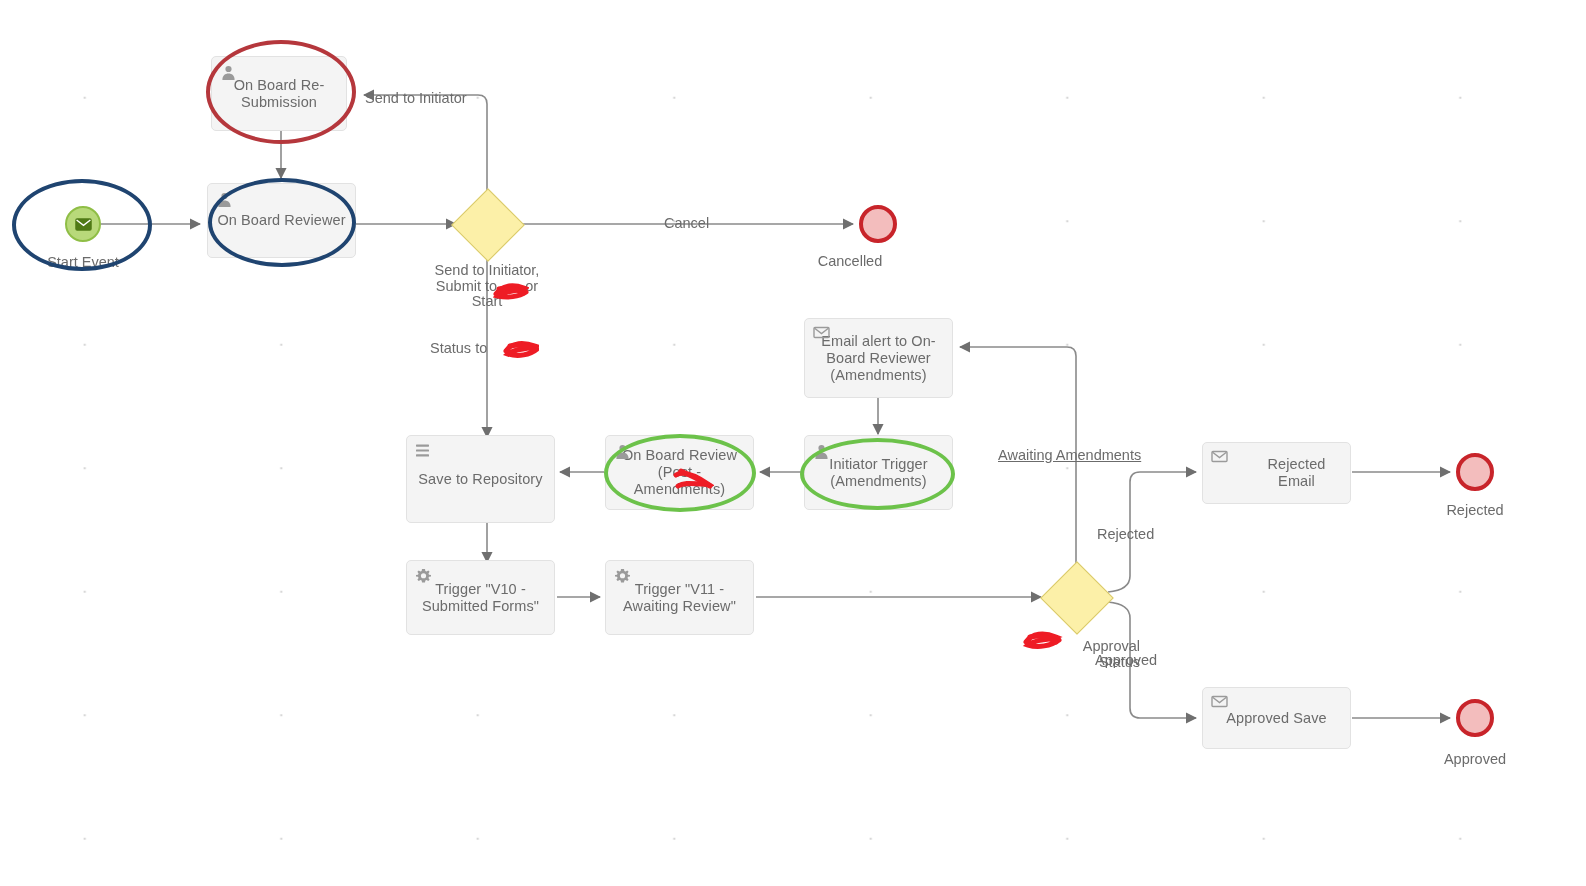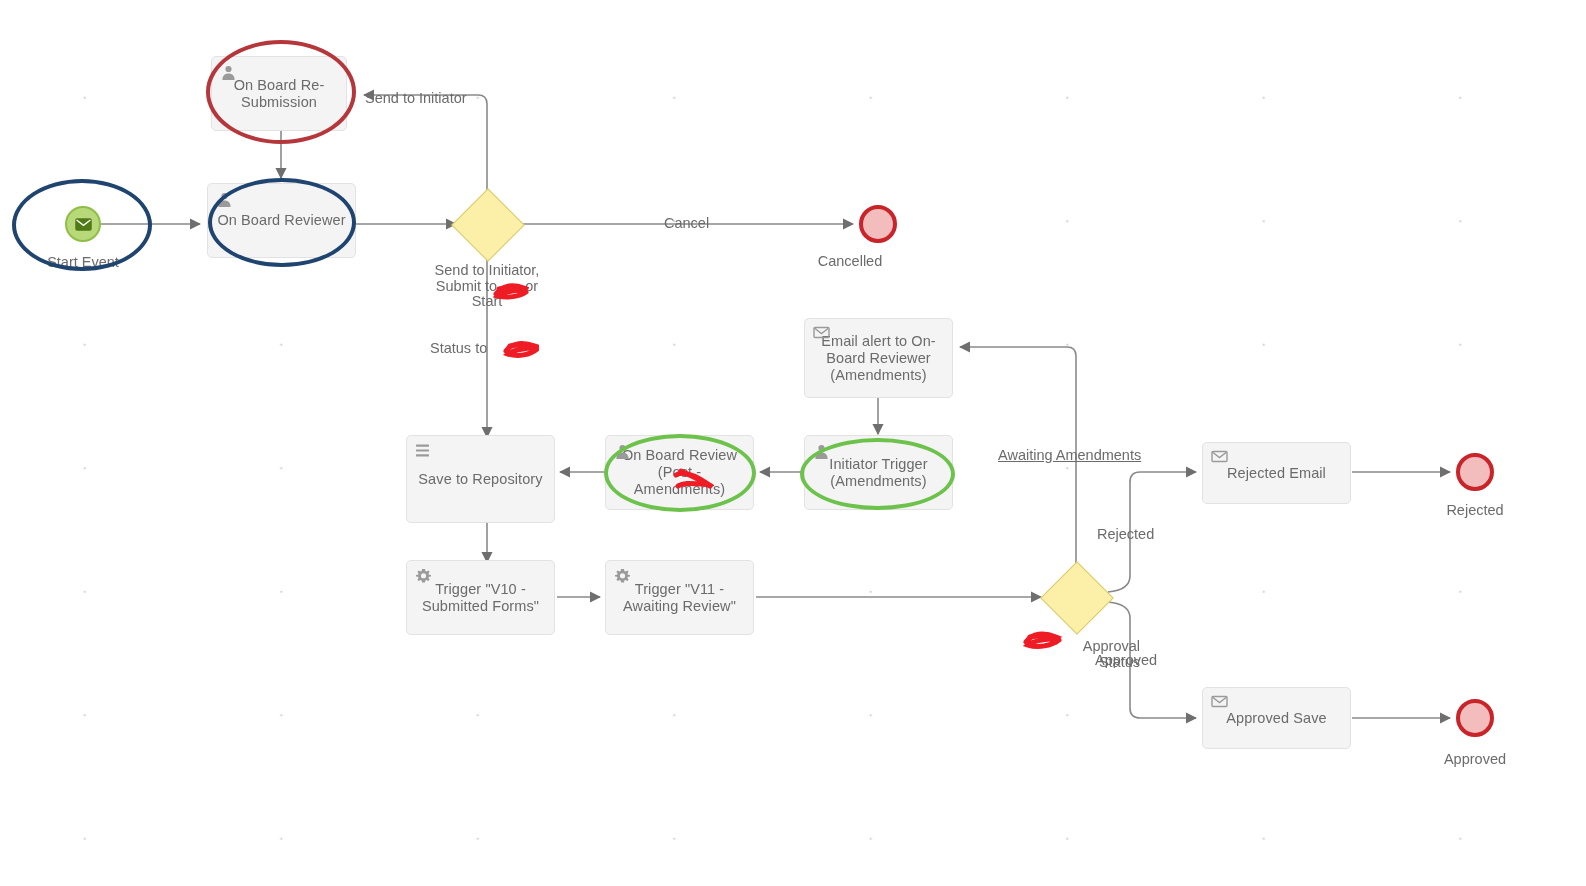--- a/index.html
+++ b/index.html
@@ -291,21 +291,21 @@
           <circle cx="8.5" cy="7.75" r="2.6" fill="#f4f4f4"></circle>
         </svg>
       </span>
       <span class="task-label">Trigger "V11 - Awaiting Review"</span>
     </div>
 
     <div class="gateway" style="left:1051px; top:572px;"></div>
     <div class="edge-label" style="left:1010px; top:639px; width:130px; text-align:right;">Approval
 Status</div>
 
-    <div class="task" style="left:1202px; top:442px; width:149px; height:62px;">
+    <div class="task" style="left:1202px; top:442px; width:149px; height:62px;padding-left:40px;">
       <span class="task-icon">
         <svg width="17" height="13" viewBox="0 0 17 13" fill="none" stroke="currentColor" stroke-width="1.4">
           <rect x="1" y="1.5" width="15" height="10" rx="1"></rect>
           <path d="M1.6 2.3 L8.5 7.6 L15.4 2.3"></path>
         </svg>
       </span>
       <span class="task-label">Rejected Email</span>
     </div>
 
     <div class="task" style="left:1202px; top:687px; width:149px; height:62px;">

